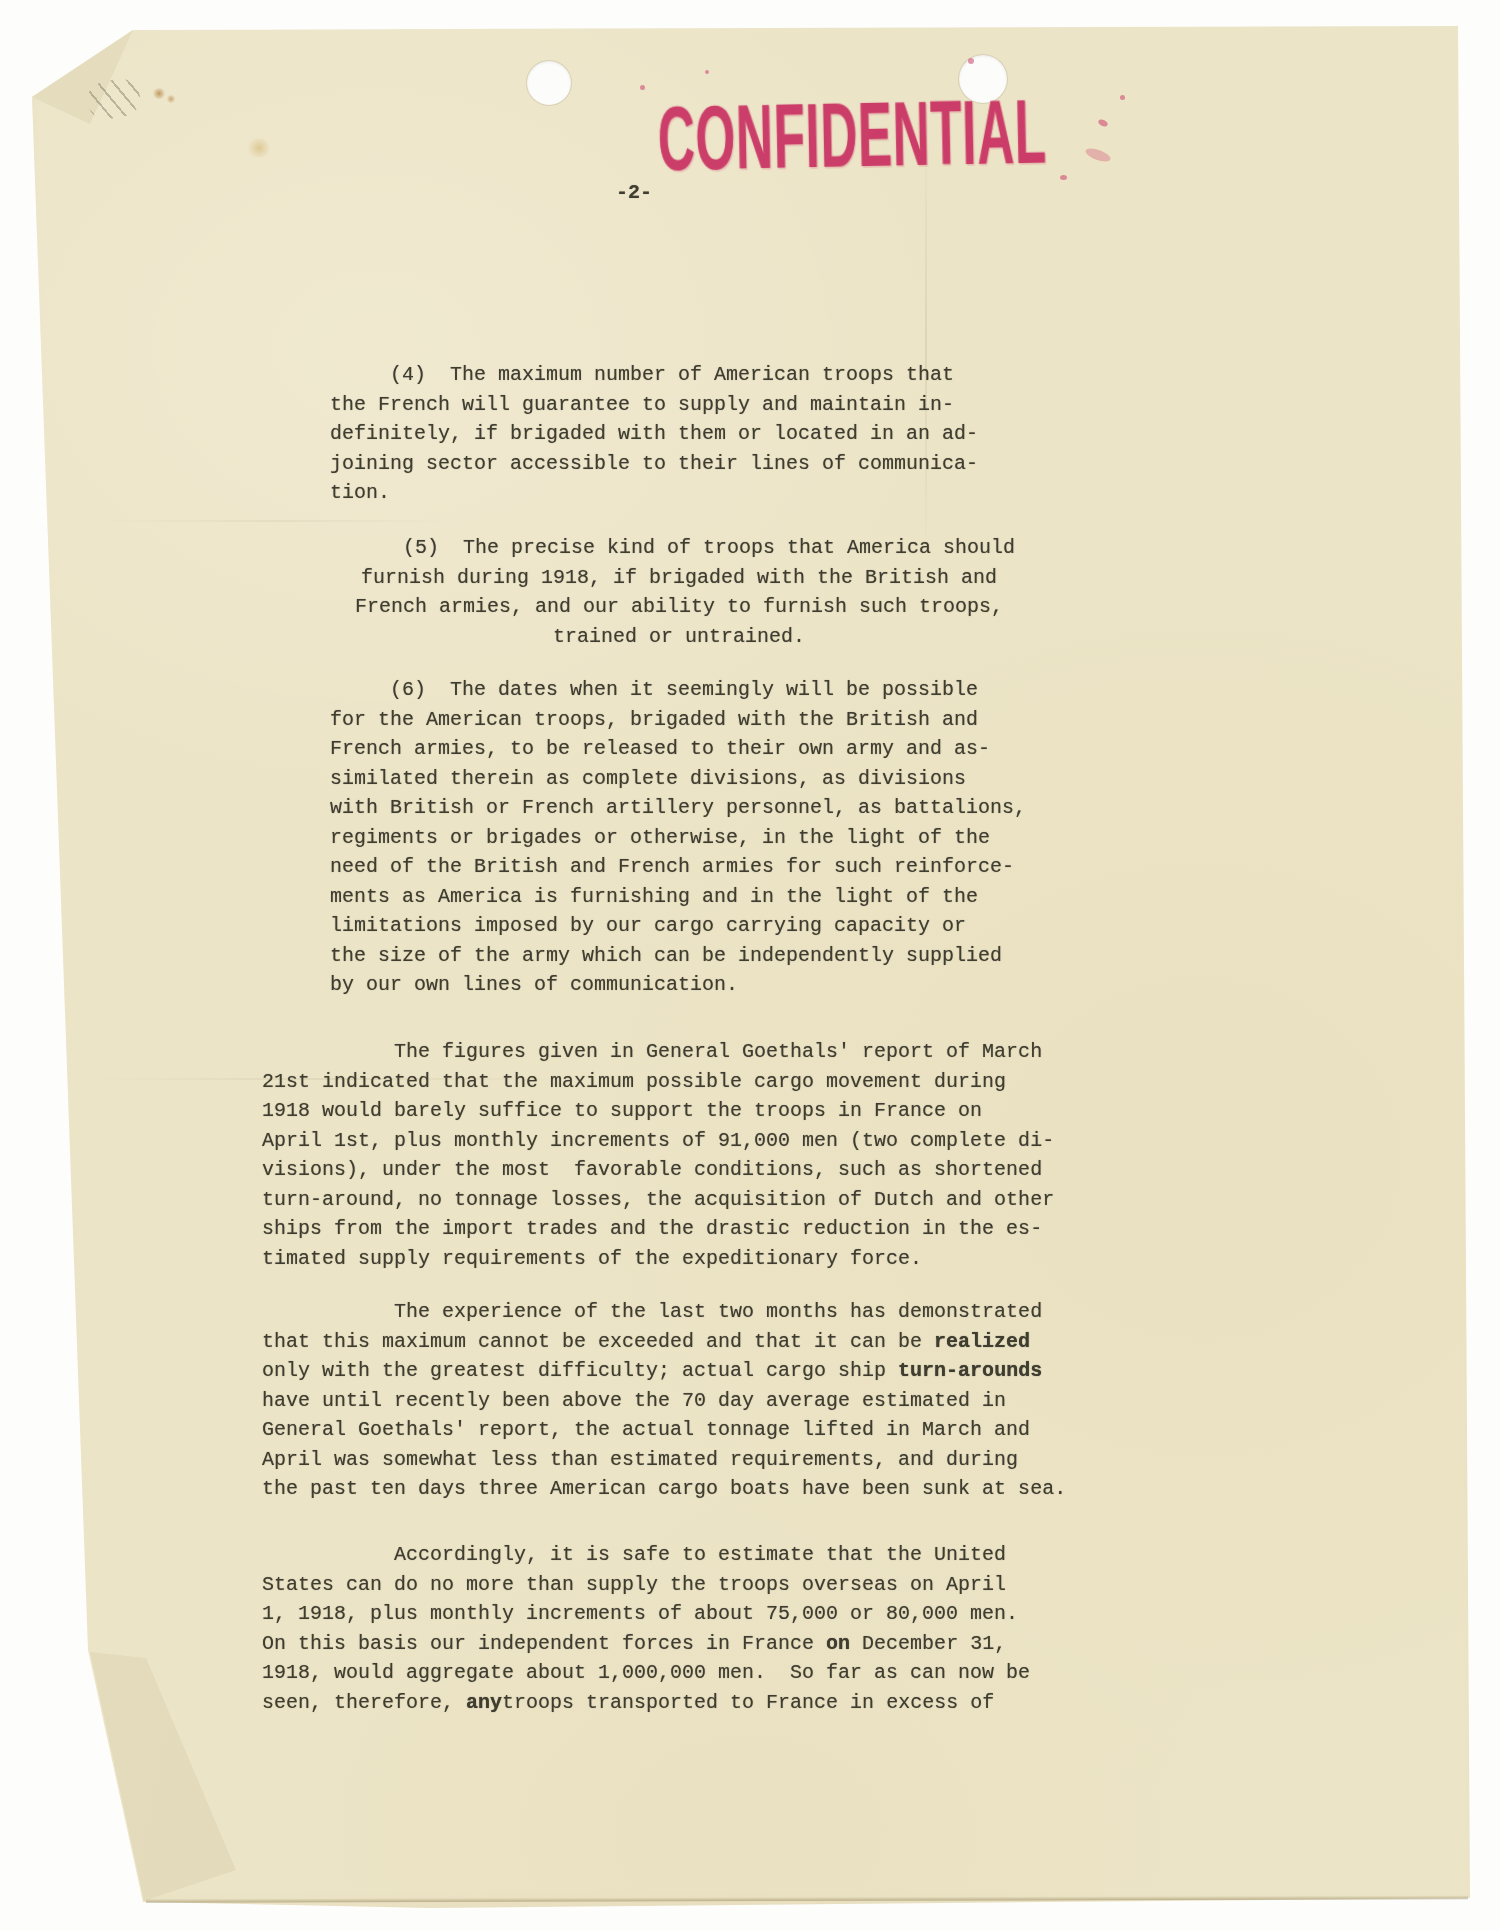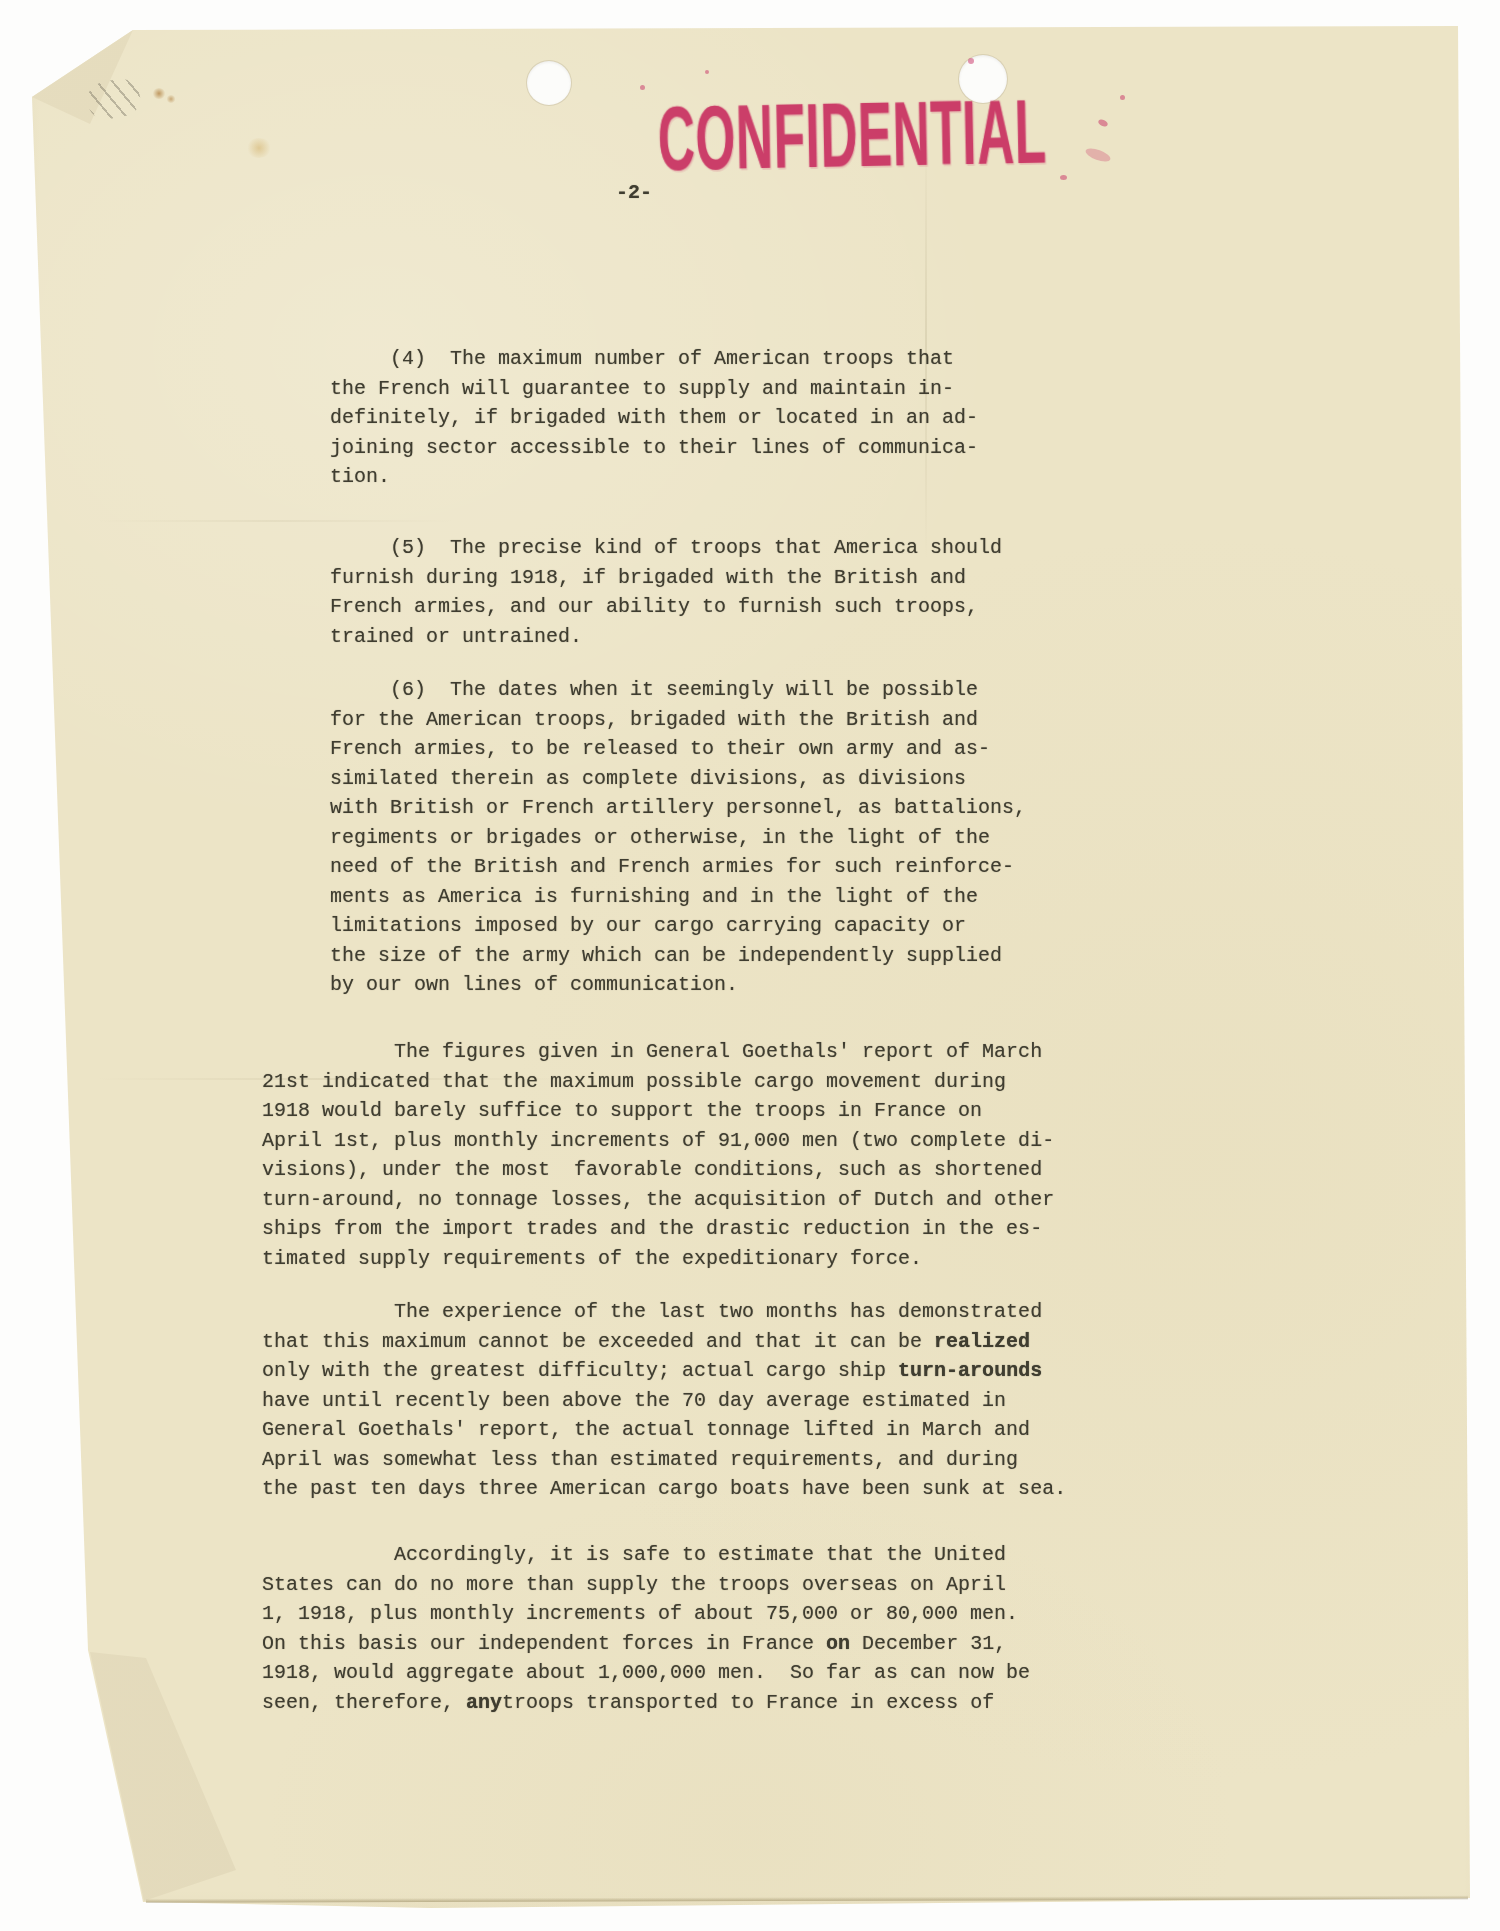--- a/index.html
+++ b/index.html
@@ -113,23 +113,23 @@
   <div class="speckle sp1"></div>
   <div class="speckle sp2"></div>
   <div class="speckle sp3"></div>
   <div class="speckle sp4"></div>
   <div class="speckle sp5"></div>
   <div class="speckle sp6"></div>
   <div class="speckle sp7"></div>
 
   <div class="page-number type">-2-</div>
 
-  <div class="para type" style="left:330px; top:344px;">     (4)  The maximum number of American troops that<br>the French will guarantee to supply and maintain in-<br>definitely, if brigaded with them or located in an ad-<br>joining sector accessible to their lines of communica-<br>tion.</div>
+  <div class="para type" style="left:330px; top:360px;">     (4)  The maximum number of American troops that<br>the French will guarantee to supply and maintain in-<br>definitely, if brigaded with them or located in an ad-<br>joining sector accessible to their lines of communica-<br>tion.</div>
 
-  <div class="para type" style="left:330px; top:533px;">     (5)  The precise kind of troops that America should<br>furnish during 1918, if brigaded with the British and<br>French armies, and our ability to furnish such troops,<br>trained or untrained.</div>
+  <div class="para type" style="left:343px; top:533px;text-align:center;">     (5)  The precise kind of troops that America should<br>furnish during 1918, if brigaded with the British and<br>French armies, and our ability to furnish such troops,<br>trained or untrained.</div>
 
   <div class="para type" style="left:330px; top:675px;">     (6)  The dates when it seemingly will be possible<br>for the American troops, brigaded with the British and<br>French armies, to be released to their own army and as-<br>similated therein as complete divisions, as divisions<br>with British or French artillery personnel, as battalions,<br>regiments or brigades or otherwise, in the light of the<br>need of the British and French armies for such reinforce-<br>ments as America is furnishing and in the light of the<br>limitations imposed by our cargo carrying capacity or<br>the size of the army which can be independently supplied<br>by our own lines of communication.</div>
 
   <div class="para type" style="left:262px; top:1037px;">           The figures given in General Goethals' report of March<br>21st indicated that the maximum possible cargo movement during<br>1918 would barely suffice to support the troops in France on<br>April 1st, plus monthly increments of 91,000 men (two complete di-<br>visions), under the most  favorable conditions, such as shortened<br>turn-around, no tonnage losses, the acquisition of Dutch and other<br>ships from the import trades and the drastic reduction in the es-<br>timated supply requirements of the expeditionary force.</div>
 
   <div class="para type" style="left:262px; top:1297px;">           The experience of the last two months has demonstrated<br>that this maximum cannot be exceeded and that it can be <b>realized</b><br>only with the greatest difficulty; actual cargo ship <b>turn-arounds</b><br>have until recently been above the 70 day average estimated in<br>General Goethals' report, the actual tonnage lifted in March and<br>April was somewhat less than estimated requirements, and during<br>the past ten days three American cargo boats have been sunk at sea.</div>
 
   <div class="para type" style="left:262px; top:1540px;">           Accordingly, it is safe to estimate that the United<br>States can do no more than supply the troops overseas on April<br>1, 1918, plus monthly increments of about 75,000 or 80,000 men.<br>On this basis our independent forces in France <b>on</b> December 31,<br>1918, would aggregate about 1,000,000 men.  So far as can now be<br>seen, therefore, <b>any</b>troops transported to France in excess of</div>
 
 </div>

